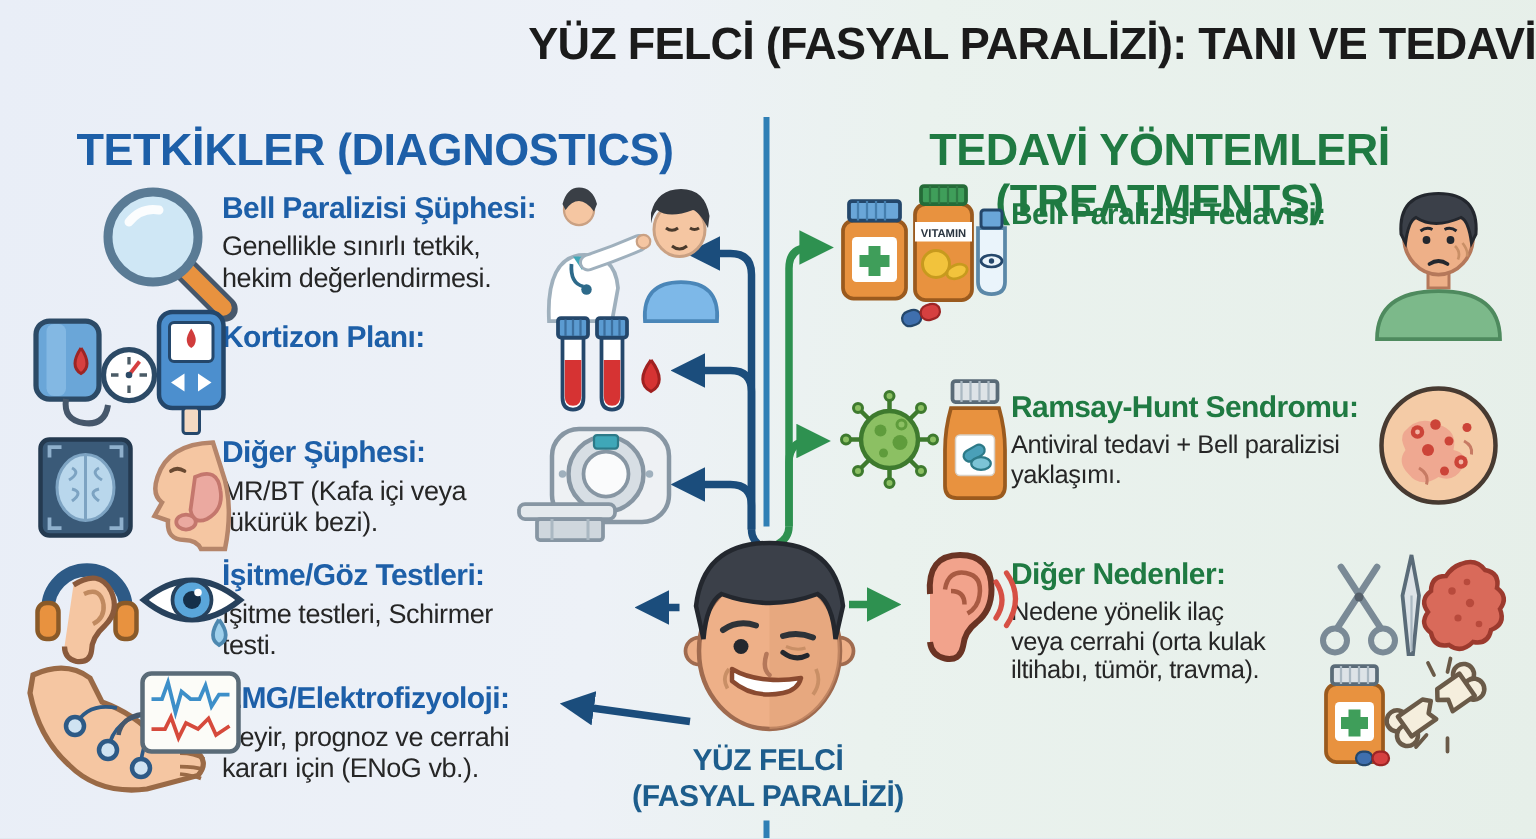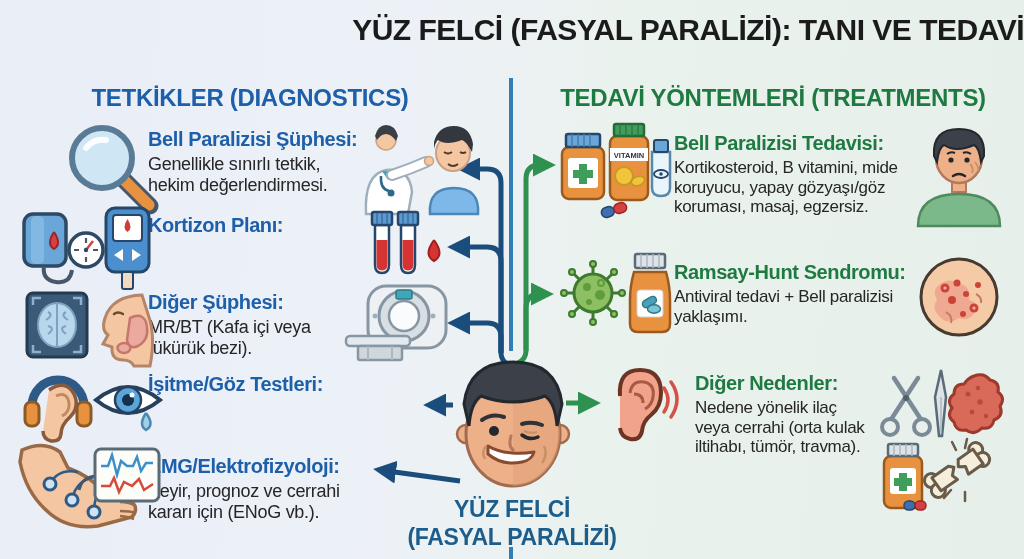--- a/index.html
+++ b/index.html
@@ -3,33 +3,33 @@
 <meta charset="utf-8">
 <style>
   html,body{margin:0;padding:0;background:#dfe7ee;}
   #canvas{
     position:relative;width:1024px;height:559px;overflow:hidden;
     font-family:"Liberation Sans",sans-serif;
     background:linear-gradient(95deg,#e9eef7 0%,#edf1f7 40%,#eaf2ee 58%,#e6efe9 100%);
   }
   .title{position:absolute;top:13px;left:0;width:100%;text-align:right;
     font-size:30px;font-weight:bold;color:#1b1b1b;letter-spacing:-0.5px;}
-  .col-header{position:absolute;top:84px;font-size:24px;font-weight:bold;
+  .col-header{position:absolute;top:84px;font-size:30px;font-weight:bold;
     text-align:center;letter-spacing:-0.3px;}
   .col-header.blue{left:28px;width:444px;color:#1d5fa8;}
   .col-header.green{left:540px;width:466px;color:#1f7a42;}
   .txt{position:absolute;}
   .heading{font-weight:bold;font-size:20px;letter-spacing:-0.4px;}
   .heading.blue{color:#1d5fa8;}
   .heading.green{color:#1f7a42;}
   .body{font-size:18px;line-height:1.16;color:#262626;white-space:pre-line;
     letter-spacing:-0.3px;margin-top:3px;}
   .txt.rcol .body{font-size:17px;}
   .center-label{position:absolute;left:382px;top:495px;width:260px;text-align:center;
-    font-weight:bold;font-size:23px;line-height:1.22;color:#1d5d8c;white-space:pre-line;
+    font-weight:bold;font-size:20px;line-height:1.22;color:#1d5d8c;white-space:pre-line;
     letter-spacing:-0.3px;}
   .ic{position:absolute;}
   .ic svg{display:block;width:100%;height:100%;overflow:visible;}
   .overlay{position:absolute;left:0;top:0;pointer-events:none;}
   .chart-letter{font-family:"DejaVu Sans Mono",monospace;font-weight:bold;fill:#2a3540;}
 </style>
 </head>
 <body>
 
 <div id="canvas">
@@ -73,39 +73,38 @@
   <div class="txt" style="left:148px;top:214px;width:204px">
     <div class="heading blue">Kortizon Planı:</div>
   </div>
   <div class="txt" style="left:148px;top:291px;width:240px">
     <div class="heading blue">Diğer Şüphesi:</div>
     <div class="body">MR/BT (Kafa içi veya
 tükürük bezi).</div>
   </div>
   <div class="txt" style="left:148px;top:373px;width:240px">
     <div class="heading blue">İşitme/Göz Testleri:</div>
+    <div class="body">İşitme testleri, Schirmer
+testi.</div>
   </div>
   <div class="txt" style="left:148px;top:455px;width:240px">
     <div class="heading blue">EMG/Elektrofizyoloji:</div>
     <div class="body">Seyir, prognoz ve cerrahi
 kararı için (ENoG vb.).</div>
   </div>
 
   <div class="txt rcol" style="left:674px;top:132px;width:260px">
     <div class="heading green">Bell Paralizisi Tedavisi:</div>
-    <div class="body">Kortikosteroid, B vitamini, mide
-koruyucu, yapay gözyaşı/göz
-koruması, masaj, egzersiz.</div>
   </div>
   <div class="txt rcol" style="left:674px;top:261px;width:265px">
     <div class="heading green">Ramsay-Hunt Sendromu:</div>
     <div class="body">Antiviral tedavi + Bell paralizisi
 yaklaşımı.</div>
   </div>
-  <div class="txt rcol" style="left:695px;top:372px;width:240px">
+  <div class="txt rcol" style="left:674px;top:372px;width:240px">
     <div class="heading green">Diğer Nedenler:</div>
     <div class="body">Nedene yönelik ilaç
 veya cerrahi (orta kulak
 iltihabı, tümör, travma).</div>
   </div>
 
   <div class="center-label">YÜZ FELCİ
 (FASYAL PARALİZİ)</div>
 
   <div class="ic" style="left:56px;top:120px;width:112px;height:98px">

